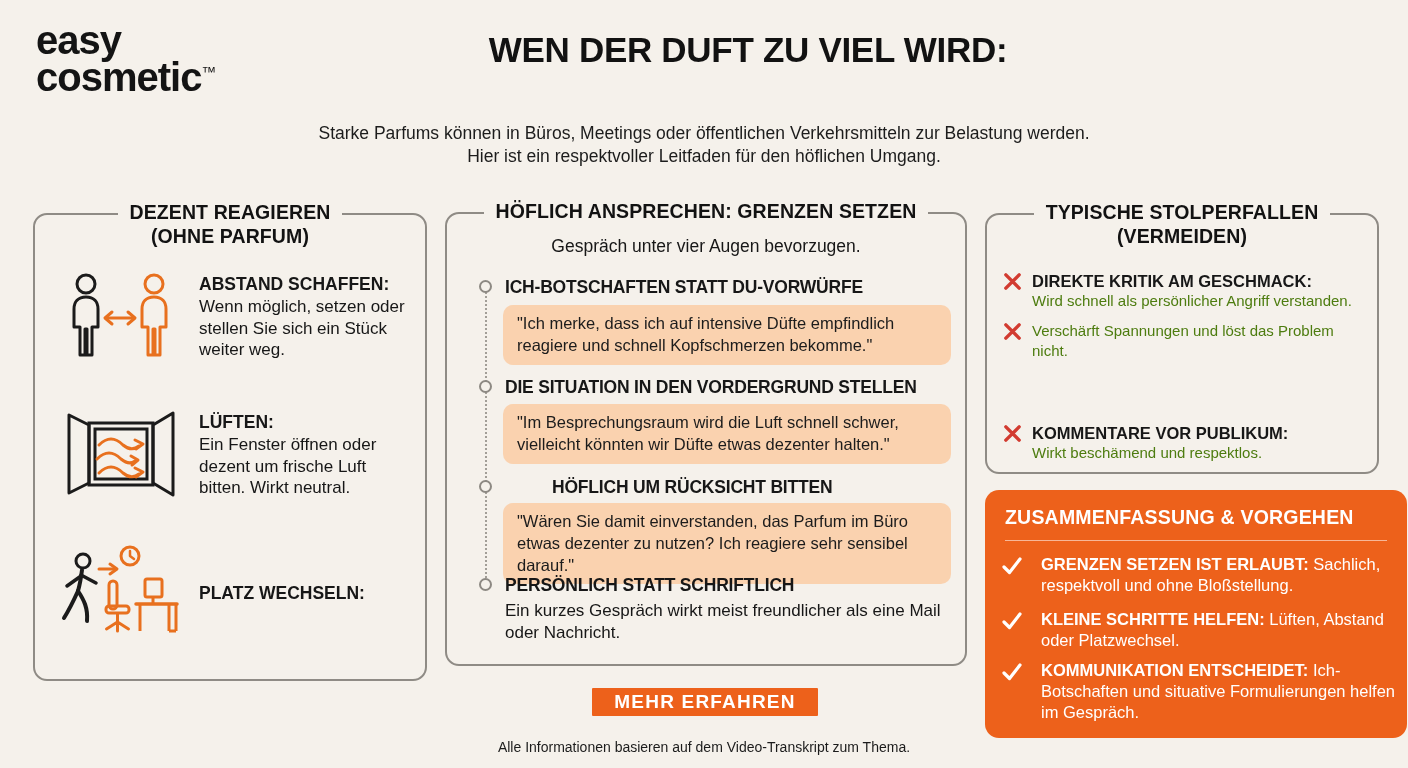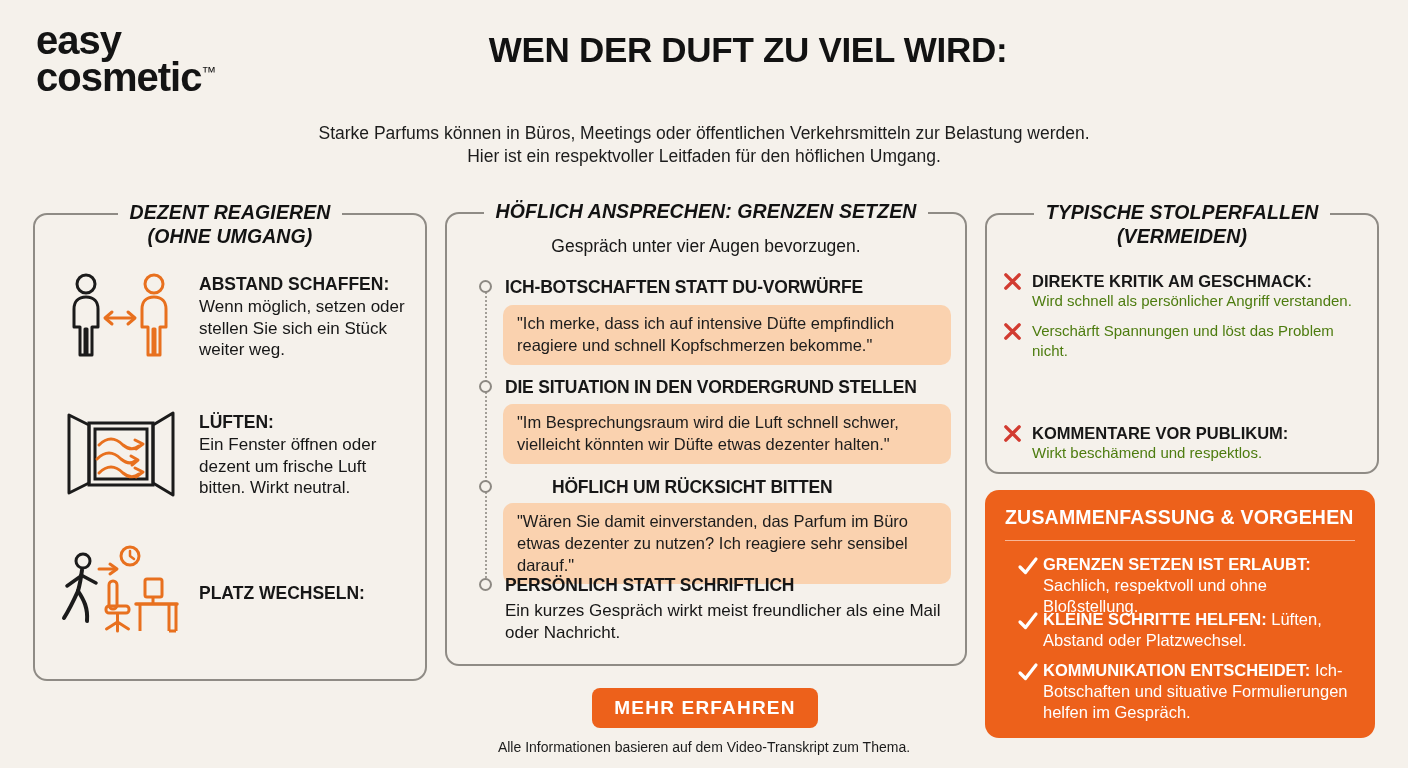--- a/index.html
+++ b/index.html
@@ -11,21 +11,21 @@
   
   .logo{position:absolute;left:36px;top:22px;font-size:40px;line-height:0.92;
         font-weight:600;letter-spacing:-1px;color:#141414;}
   .logo .tm{font-size:15px;font-weight:400;vertical-align:14px;letter-spacing:0;}
   .main-title{position:absolute;left:0;width:100%;top:30px;text-align:center;
         font-size:35px;font-weight:800;line-height:1.16;letter-spacing:-0.3px;color:#121212;margin-left:44px;}
   .subtitle{position:absolute;left:0;width:100%;top:122px;text-align:center;
         font-size:17.5px;line-height:1.32;color:#1c1c1c;}
   
   .panel{position:absolute;border:2px solid #8F8B85;border-radius:14px;background:transparent;}
-  .panel-title{position:absolute;top:-15px;left:0;right:0;text-align:center;line-height:24px;font-style:italic;}
+  .panel-title{position:absolute;top:-15px;left:0;right:0;text-align:center;line-height:24px;}
   .panel-title .inner{display:inline-block;background:#F5F1EB;padding:0 12px;
         font-weight:800;font-size:19.5px;letter-spacing:0.1px;color:#121212;}
   
   #left-panel{left:33px;top:213px;width:390px;height:464px;}
   .l-item{position:absolute;left:18px;width:356px;display:flex;align-items:center;gap:10px;}
   .l-icon{width:136px;min-width:136px;display:flex;justify-content:center;align-items:center;}
   .l-text{width:208px;font-size:17px;line-height:1.28;}
   .l-head{font-weight:800;font-size:17.5px;}
   
   #middle-panel{left:445px;top:212px;width:518px;height:450px;}
@@ -38,30 +38,30 @@
         padding:8px 14px;font-size:16.5px;line-height:1.32;color:#1c1c1c;}
   .m-note{position:absolute;left:58px;width:440px;font-size:17px;line-height:1.32;}
   
   #right-panel{left:985px;top:213px;width:390px;height:257px;}
   .r-item{position:absolute;left:16px;right:8px;display:flex;gap:10px;align-items:flex-start;}
   .x-wrap{margin-top:1px;flex:none;}
   .r-head{font-weight:800;font-size:16.5px;line-height:20px;}
   .r-sub{font-size:15px;line-height:20px;color:#4d7c0f;}
   
   #summary-panel{position:absolute;left:985px;top:490px;width:390px;height:248px;
-        background:#ED611B;border-radius:14px;color:#ffffff;}
+        background:#ED611B;border-radius:14px;color:#ffffff;padding-left:32px;}
   .s-title{position:absolute;left:20px;top:16px;font-size:19.5px;font-weight:800;letter-spacing:0.2px;}
   .s-divider{position:absolute;left:20px;right:20px;top:50px;height:1px;background:rgba(255,255,255,0.55);}
-  .s-item{position:absolute;left:32px;right:10px;display:flex;gap:4px;align-items:flex-start;}
+  .s-item{position:absolute;left:16px;right:10px;display:flex;gap:18px;align-items:flex-start;}
   .check-wrap{margin-top:1px;flex:none;}
   .s-text{font-size:16.5px;line-height:1.27;}
   .s-label{font-weight:800;}
   
-  .cta-button{position:absolute;left:592px;top:688px;width:226px;height:40px;
-        background:#ED611B;border:none;border-radius:8px;color:#fff;
+  .cta-button{position:absolute;left:592px;top:688px;width:226px;height:28px;
+        background:#ED611B;border:none;border-radius:1px;color:#fff;
         font-family:"Liberation Sans",sans-serif;font-weight:800;font-size:19px;letter-spacing:1.2px;
         display:flex;align-items:center;justify-content:center;cursor:pointer;text-align:center;}
   .footer-note{position:absolute;left:0;width:100%;top:739px;text-align:center;
         font-size:14px;color:#1c1c1c;}
   svg{display:block;}
 </style>
 </head>
 <body>
 
 <div class="logo">
@@ -75,21 +75,21 @@
 
 <div class="subtitle">
   <div>Starke Parfums können in Büros, Meetings oder öffentlichen Verkehrsmitteln zur Belastung werden.</div>
   <div>Hier ist ein respektvoller Leitfaden für den höflichen Umgang.</div>
 </div>
 
 <div class="panel" id="left-panel">
   <div class="panel-title">
     <span class="inner">
       <div>DEZENT REAGIEREN</div>
-      <div>(OHNE UMGANG)</div>
+      <div>(OHNE PARFUM)</div>
     </span>
   </div>
 
   <div class="l-item" style="top:56px;">
     <div class="l-icon">
       <svg width="130" height="92" viewBox="0 0 130 92" fill="none">
         <circle cx="30" cy="13" r="9" stroke="#1b1b1b" stroke-width="3"></circle>
         <path d="M30 26 c-8 0 -12 5 -12 12 v18 h6 v28 h5 v-26 h2 v26 h5 v-28 h6 v-18 c0 -7 -4 -12 -12 -12 z" stroke="#1b1b1b" stroke-width="3" stroke-linejoin="round"></path>
         <circle cx="98" cy="13" r="9" stroke="#E8701E" stroke-width="3"></circle>
         <path d="M98 26 c-8 0 -12 5 -12 12 v18 h6 v28 h5 v-26 h2 v26 h5 v-28 h6 v-18 c0 -7 -4 -12 -12 -12 z" stroke="#E8701E" stroke-width="3" stroke-linejoin="round"></path>

